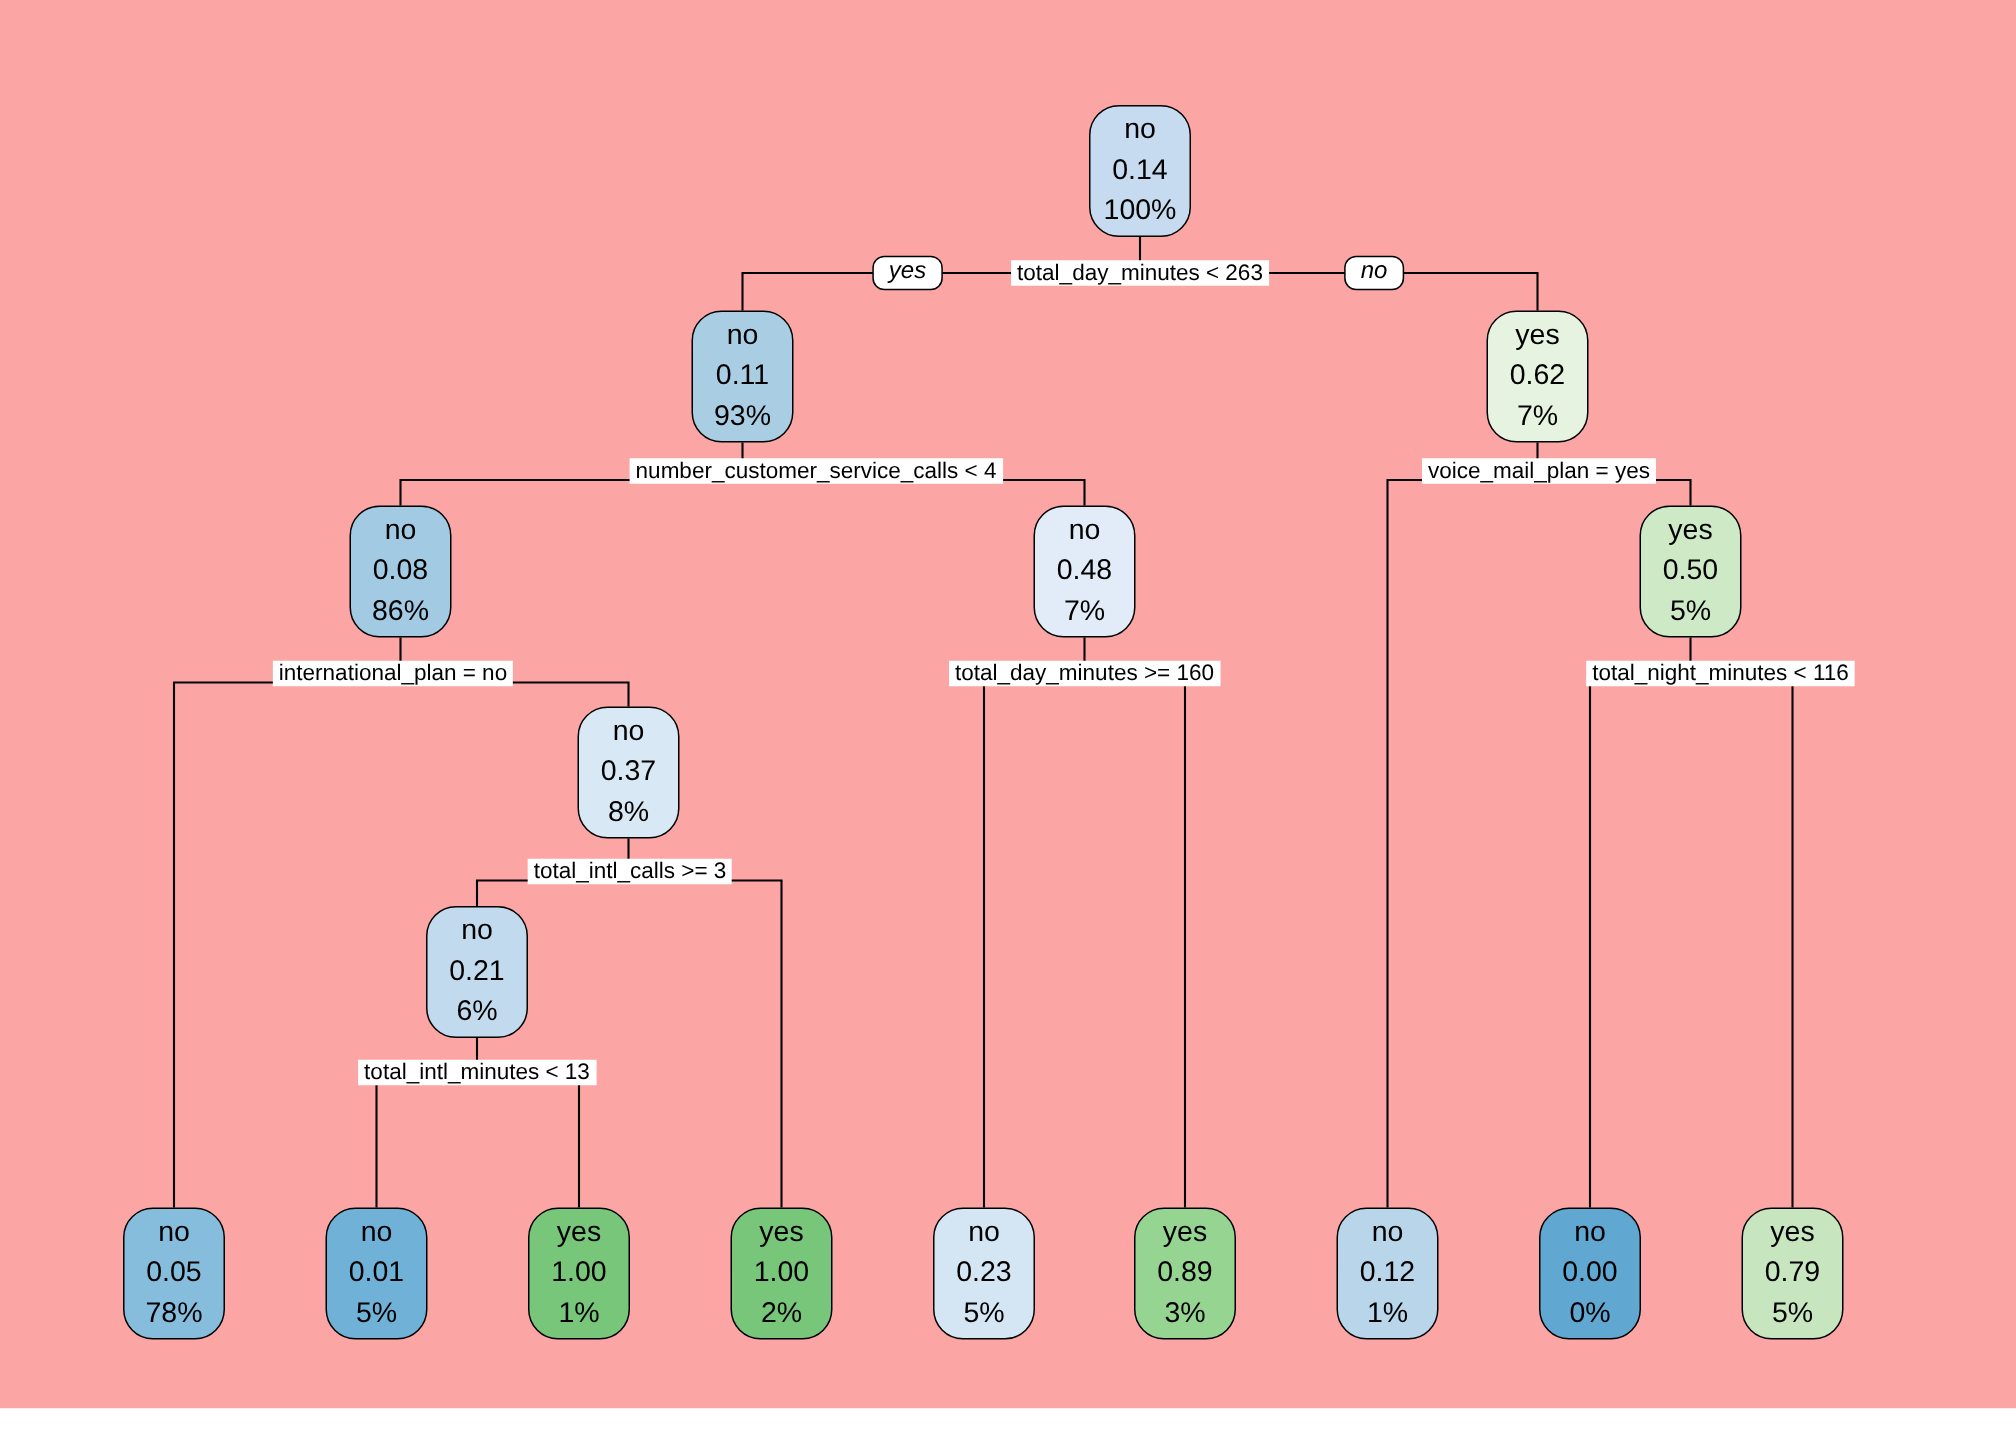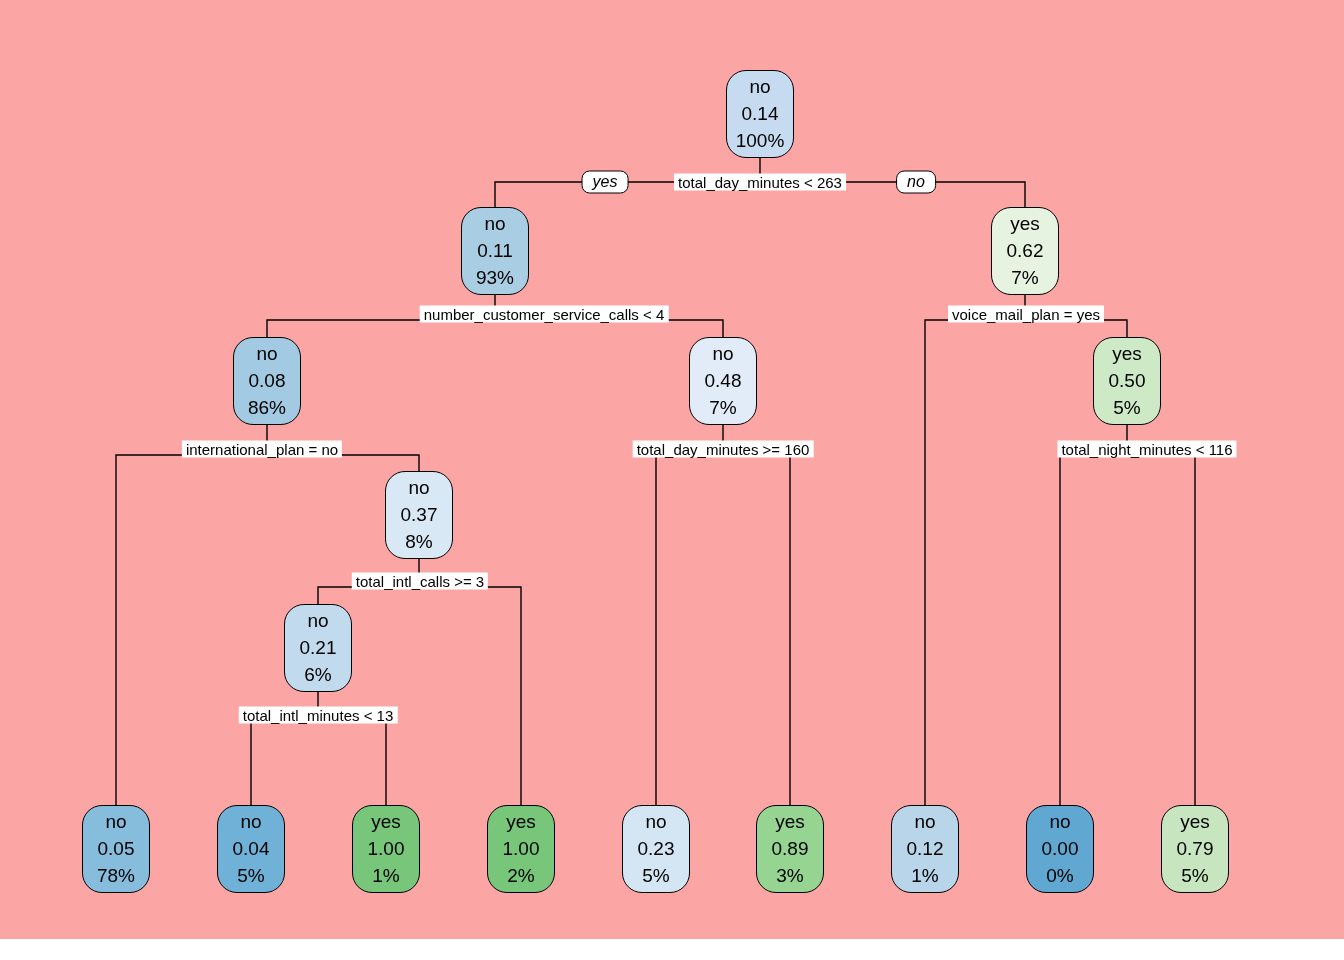--- a/index.html
+++ b/index.html
@@ -118,21 +118,21 @@
         <span>0.21</span>
         <span>6%</span>
       </div>
       <div class="node" style="left: 82px; top: 805px; background: rgb(134, 189, 221);">
         <span>no</span>
         <span>0.05</span>
         <span>78%</span>
       </div>
       <div class="node" style="left: 217px; top: 805px; background: rgb(111, 177, 215);">
         <span>no</span>
-        <span>0.04</span>
+        <span>0.01</span>
         <span>5%</span>
       </div>
       <div class="node" style="left: 352px; top: 805px; background: rgb(119, 198, 121);">
         <span>yes</span>
         <span>1.00</span>
         <span>1%</span>
       </div>
       <div class="node" style="left: 487px; top: 805px; background: rgb(119, 198, 121);">
         <span>yes</span>
         <span>1.00</span>

